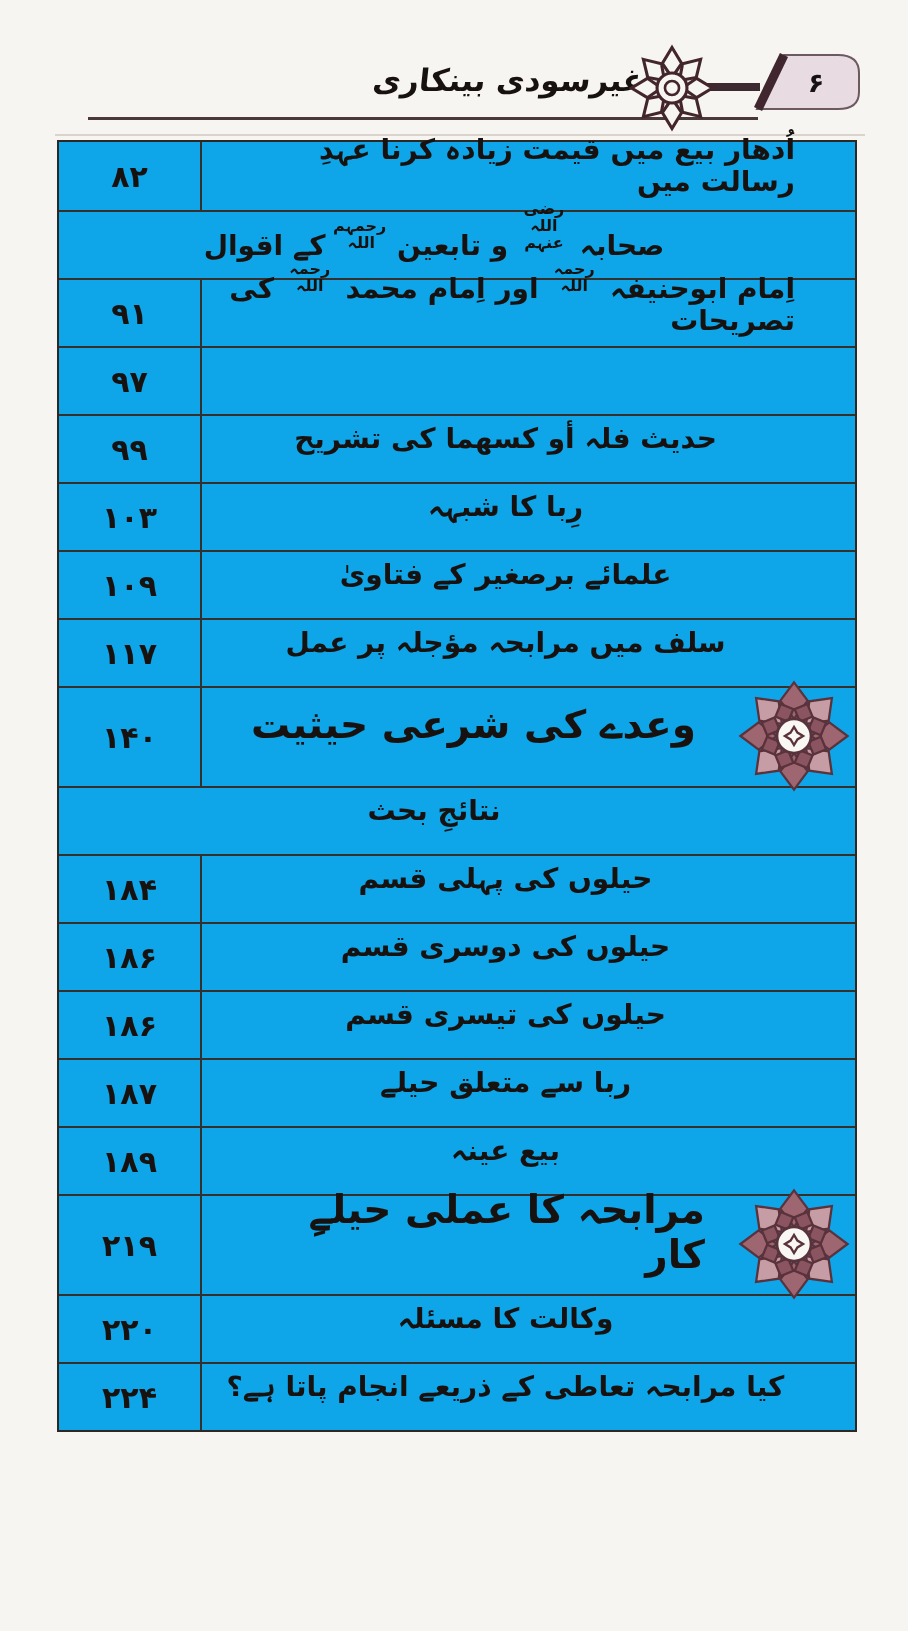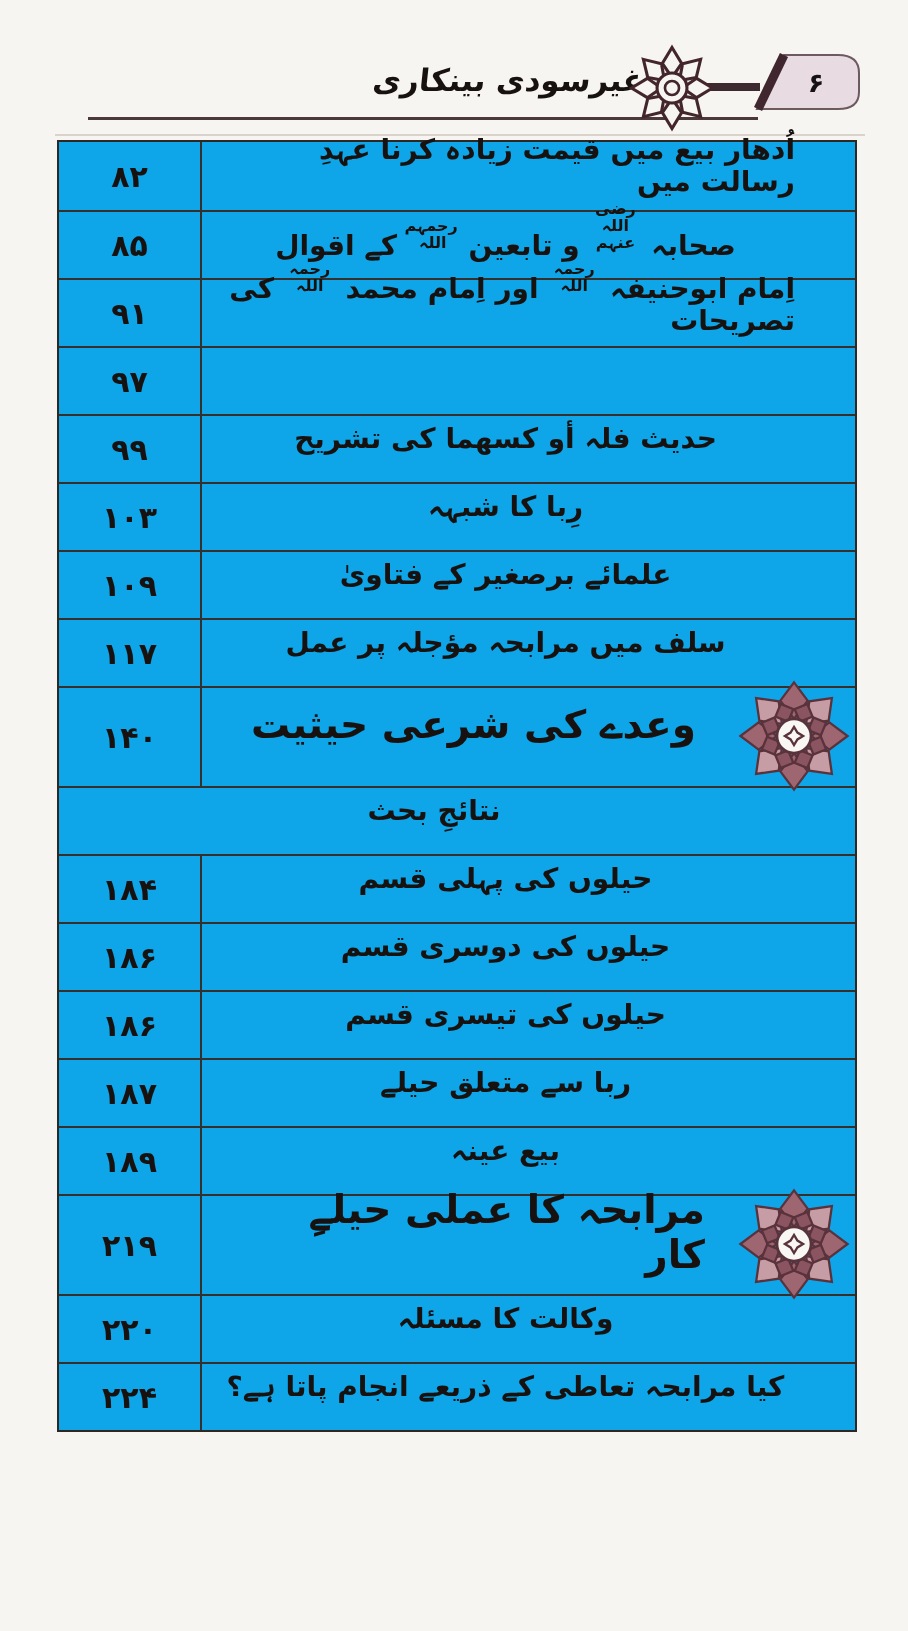--- a/index.html
+++ b/index.html
@@ -115,21 +115,20 @@
   </div>
 
   <div class="toc">
       <div class="toc-row">
         <div class="cell-num">۸۲</div>
         <div class="cell-title">
           <span><span>اُدھار بیع میں قیمت زیادہ کرنا عہدِ رسالت میں</span></span>
         </div>
       </div>
       <div class="toc-row">
-        <div class="cell-num">۸۵</div>
         <div class="cell-title">
           <span><span>صحابہ </span><span class="hon">رضی اللہ عنہم</span><span> و تابعین </span><span class="hon">رحمہم اللہ</span><span> کے اقوال</span></span>
         </div>
       </div>
       <div class="toc-row">
         <div class="cell-num">۹۱</div>
         <div class="cell-title">
           <span><span>اِمام ابوحنیفہ </span><span class="hon">رحمہ اللہ</span><span> اور اِمام محمد </span><span class="hon">رحمہ اللہ</span><span> کی تصریحات</span></span>
         </div>
       </div>

